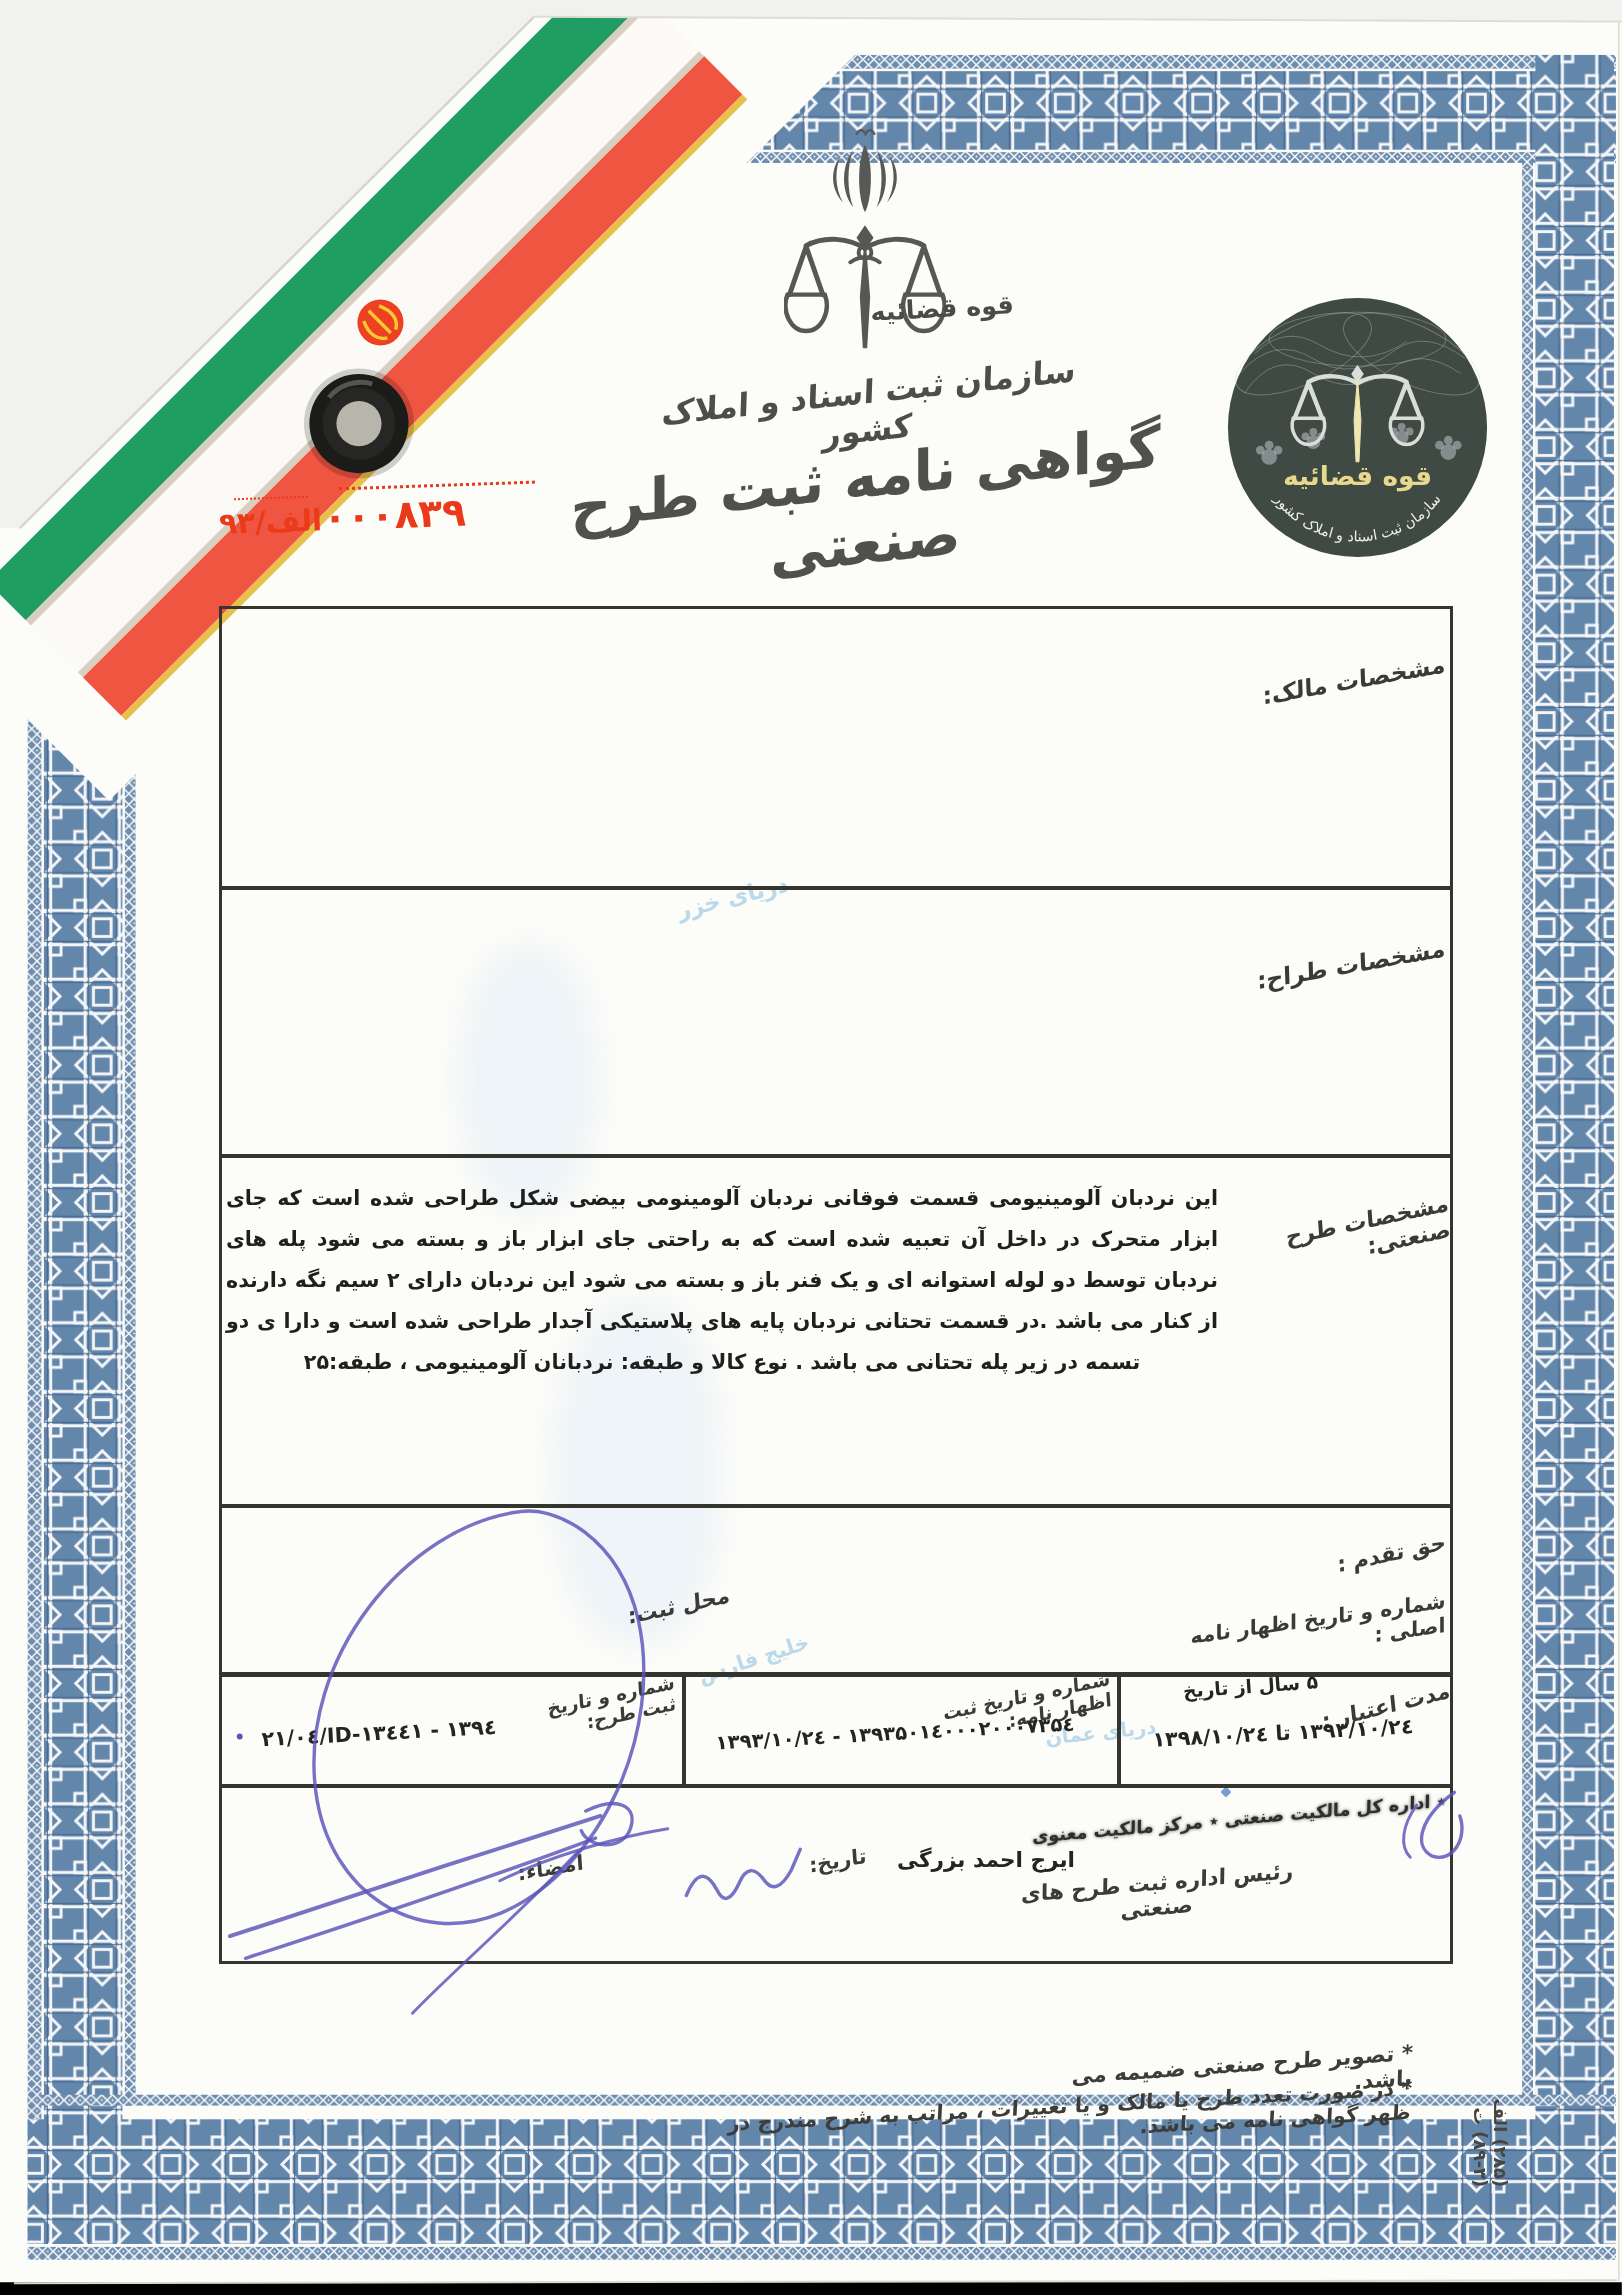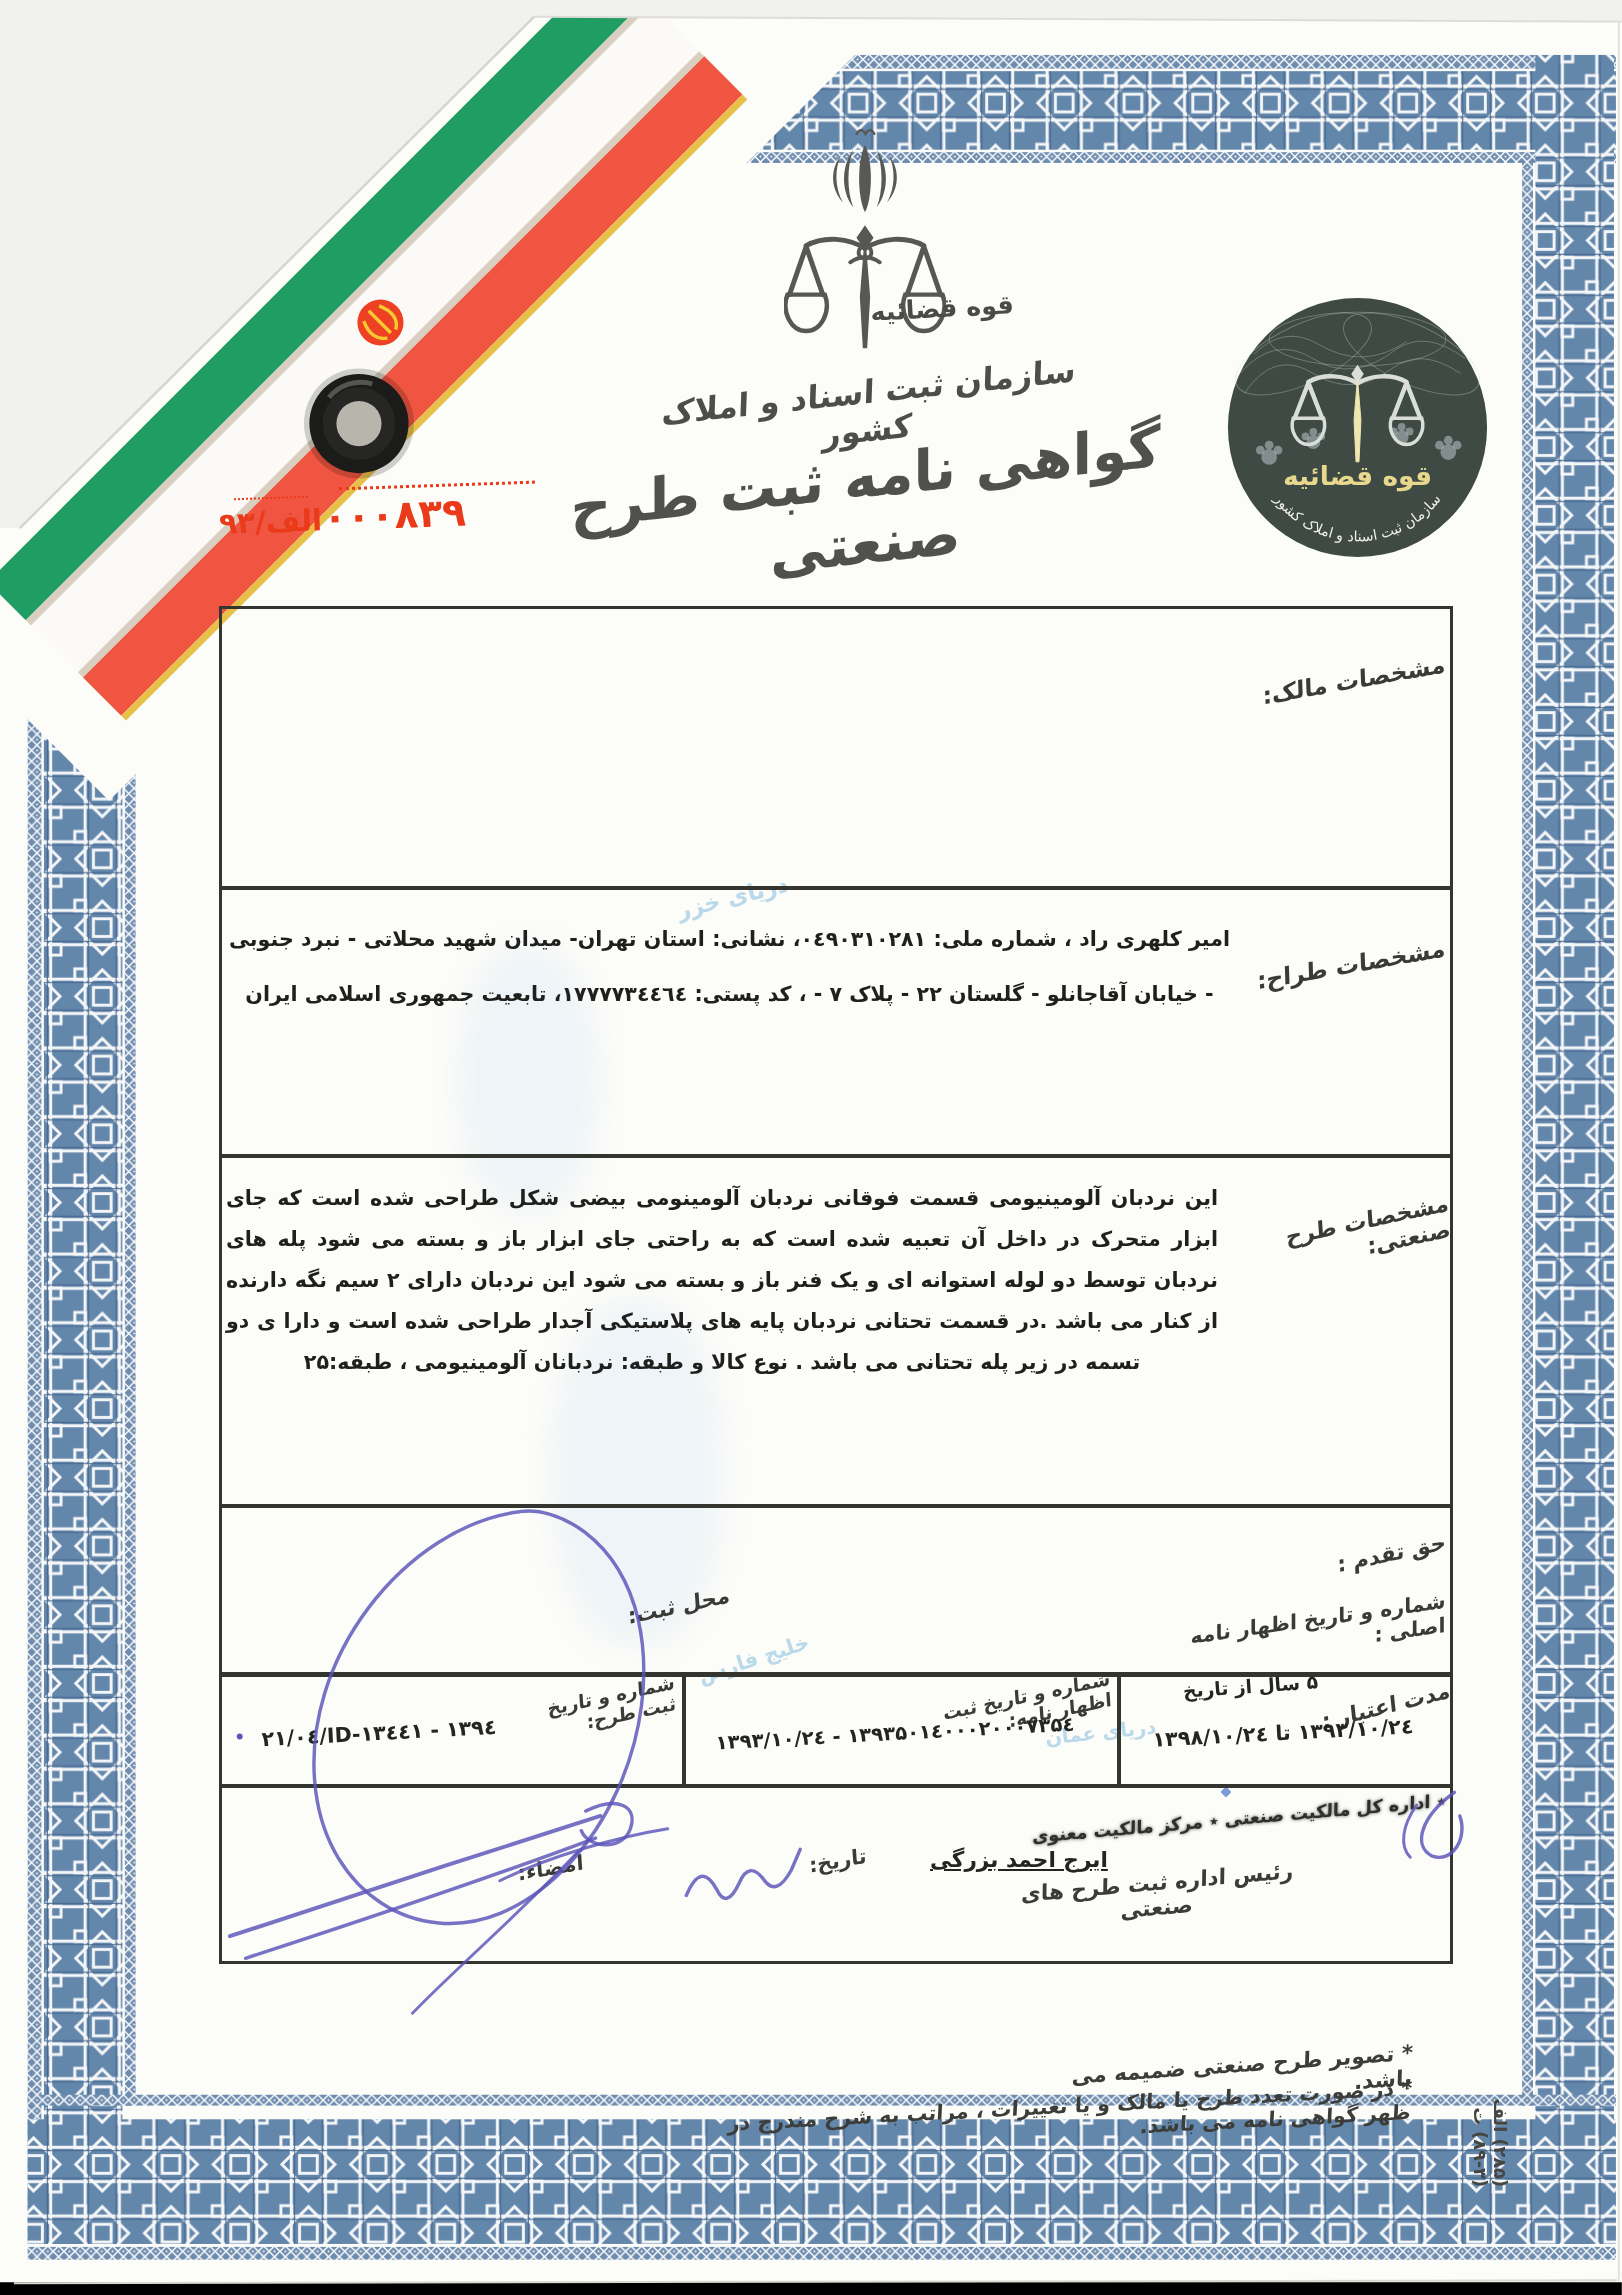--- a/index.html
+++ b/index.html
@@ -198,42 +198,41 @@
     <div class="abs tline" style="left:0;right:0;top:895px;height:3.9px;"></div>
     <div class="abs tline" style="left:0;right:0;top:1063px;height:4.9px;"></div>
     <div class="abs tline" style="left:0;right:0;top:1175px;height:3.9px;"></div>
     <div class="abs tline" style="left:460px;top:1063px;height:116px;width:3.9px;"></div>
     <div class="abs tline" style="left:895px;top:1063px;height:116px;width:3.9px;"></div>
   </div>
 
   <div class="abs fa lbl" style="left:1242px;top:668px;width:206px;font-size:23.6px;transform:rotate(-10deg) skewX(-8deg);">مشخصات مالک:</div>
 
   <div class="abs fa lbl" style="left:1242px;top:952px;width:206px;font-size:23.6px;transform:rotate(-10deg) skewX(-8deg);">مشخصات طراح:</div>
-  <div class="abs fa para" style="left:230px;top:912px;width:1001px;font-size:20.6px;line-height:55px;">امیر کلهری راد ، شماره ملی: ۰٤۹۰۳۱۰۲۸۱، نشانی: استان تهران- میدان شهید محلاتی - نبرد جنوبی - خیابان آقاجانلو - گلستان ۲۲ - پلاک ۷ - ، کد پستی: ۱۷۷۷۷۳٤٤٦٤، تابعیت جمهوری اسلامی ایران</div>
 
   <div class="abs fa lbl" style="left:1227px;top:1213px;width:226px;font-size:22.6px;transform:rotate(-12deg) skewX(-8deg);">مشخصات طرح صنعتی:</div>
   <div class="abs fa para" style="left:227px;top:1178px;width:992px;font-size:20.6px;line-height:41px;">این نردبان آلومینیومی قسمت فوقانی نردبان آلومینومی بیضی شکل طراحی شده است که جای ابزار متحرک در داخل آن تعبیه شده است که به راحتی جای ابزار باز و بسته می شود پله های نردبان توسط دو لوله استوانه ای و یک فنر باز و بسته می شود این نردبان دارای ۲ سیم نگه دارنده از کنار می باشد .در قسمت تحتانی نردبان پایه های پلاستیکی آجدار طراحی شده است و دارا ی دو تسمه در زیر پله تحتانی می باشد . نوع کالا و طبقه: نردبانان آلومینیومی ، طبقه:۲۵</div>
 
   <div class="abs fa lbl" style="left:1335px;top:1541px;width:113px;font-size:21.6px;transform:rotate(-12deg) skewX(-8deg);">حق تقدم :</div>
   <div class="abs fa lbl" style="left:1144px;top:1610px;width:304px;font-size:20.6px;transform:rotate(-8deg) skewX(-8deg);">شماره و تاریخ اظهار نامه اصلی :</div>
   <div class="abs fa lbl" style="left:619px;top:1594px;width:113px;font-size:21.6px;transform:rotate(-12deg) skewX(-8deg);">محل ثبت:</div>
 
   <div class="abs fa lbl" style="left:1316px;top:1694px;width:137px;font-size:21.6px;transform:rotate(-14deg) skewX(-8deg);">مدت اعتبار :</div>
   <div class="abs fa val" style="left:1178px;top:1676px;width:147px;font-size:18.7px;text-align:center;transform:rotate(-4deg);">۵ سال از تاریخ</div>
   <div class="abs fa val" style="left:1122px;top:1721px;width:324px;font-size:20.6px;text-align:center;transform:rotate(-3deg);">۱۳۹۳/۱۰/۲٤ تا ۱۳۹۸/۱۰/۲٤</div>
 
   <div class="abs fa lbl" style="left:908px;top:1689px;width:206px;font-size:18.7px;transform:rotate(-12deg) skewX(-8deg);">شماره و تاریخ ثبت اظهار نامه:</div>
   <div class="abs fa val" style="left:685px;top:1722px;width:422px;font-size:19.6px;text-align:center;transform:rotate(-3deg);">۱۳۹۳۵۰۱٤۰۰۰۲۰۰۰۷۳۵٤ - ۱۳۹۳/۱۰/۲٤</div>
 
   <div class="abs fa lbl" style="left:511px;top:1689px;width:167px;font-size:18.7px;transform:rotate(-12deg) skewX(-8deg);">شماره و تاریخ ثبت طرح:</div>
   <div class="abs fa val" style="left:223px;top:1721px;width:314px;font-size:20.6px;text-align:center;transform:rotate(-3deg);">ID-۱۳٤٤۱ - ۱۳۹٤/۰٤/۲۱</div>
 
   <div class="abs fa" style="left:1001px;top:1810px;width:447px;font-size:17.7px;font-weight:bold;color:#2e2e2c;text-align:right;transform:rotate(-5deg) skewX(-6deg);text-shadow:0 0 3.4px rgba(40,40,40,0.8);">٭ اداره کل مالکیت صنعتی ٭ مرکز مالکیت معنوی</div>
   <div class="abs fa callig" style="left:1006px;top:1870px;width:304px;font-size:21.6px;color:#3b3b38;text-align:center;transform:rotate(-5deg) skewX(-6deg);">رئیس اداره ثبت طرح های صنعتی</div>
-  <div class="abs fa val" style="left:931px;top:1847px;width:206px;font-size:21.6px;text-align:left;text-decoration:underline;">ایرج احمد بزرگی</div>
+  <div class="abs fa val" style="left:884px;top:1847px;width:206px;font-size:21.6px;text-align:center;">ایرج احمد بزرگی</div>
   <div class="abs fa lbl" style="left:794px;top:1850px;width:74px;font-size:20.6px;transform:rotate(-10deg) skewX(-6deg);">تاریخ:</div>
   <div class="abs fa lbl" style="left:506px;top:1857px;width:79px;font-size:20.6px;transform:rotate(-10deg) skewX(-6deg);">امضاء:</div>
 
   <div class="abs fa note" style="left:1070px;top:2052px;width:344px;font-size:21.6px;text-align:right;transform:rotate(-4deg) skewX(-6deg);">* تصویر طرح صنعتی ضمیمه می باشد.</div>
   <div class="abs fa note" style="left:682px;top:2095px;width:731px;font-size:20.6px;text-align:right;transform:rotate(-3deg) skewX(-6deg);">* در صورت تعدد طرح یا مالک و یا تغییرات ، مراتب به شرح مندرج در ظهر گواهی نامه می باشد.</div>
 
   <div class="abs fa" style="left:1511px;top:2040px;width:147px;font-size:17.7px;font-weight:bold;color:#454542;transform:rotate(90deg);transform-origin:0 0;">(۲۸۵) الف (۳-۸۹) ت</div>
 
   <svg class="abs" style="left:0;top:0;" width="1623" height="2295" viewBox="0 0 3306 4676">
     <g stroke="#5a53ba" stroke-opacity="0.82" fill="none" stroke-linecap="round">

